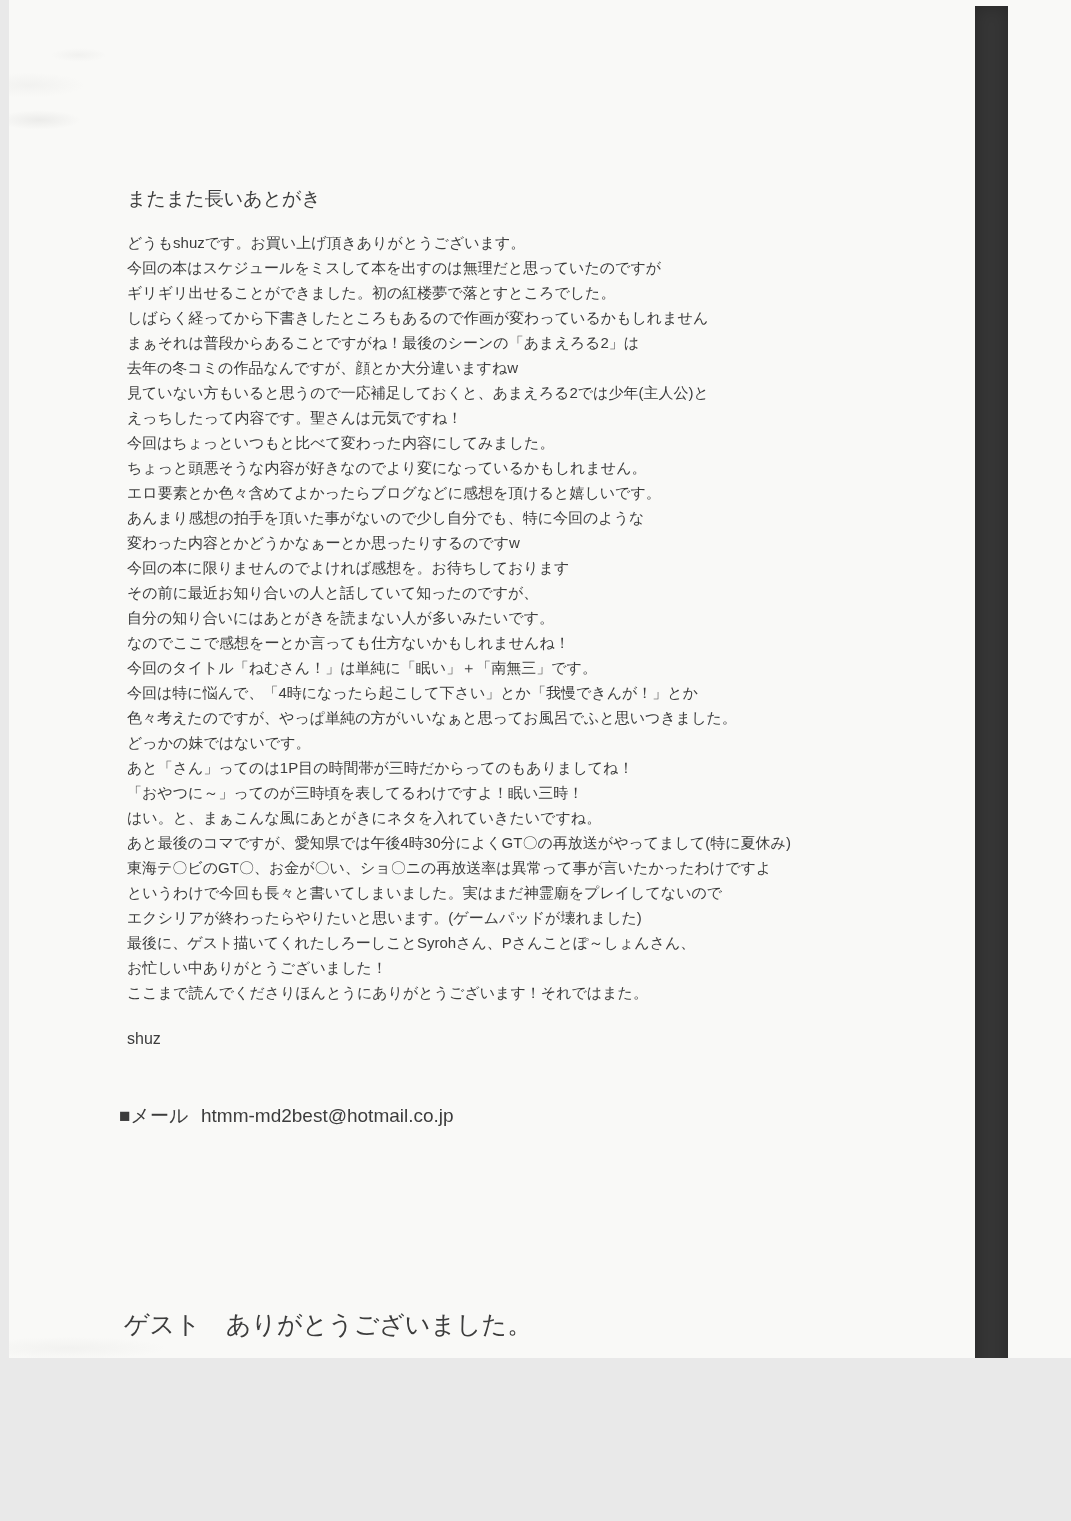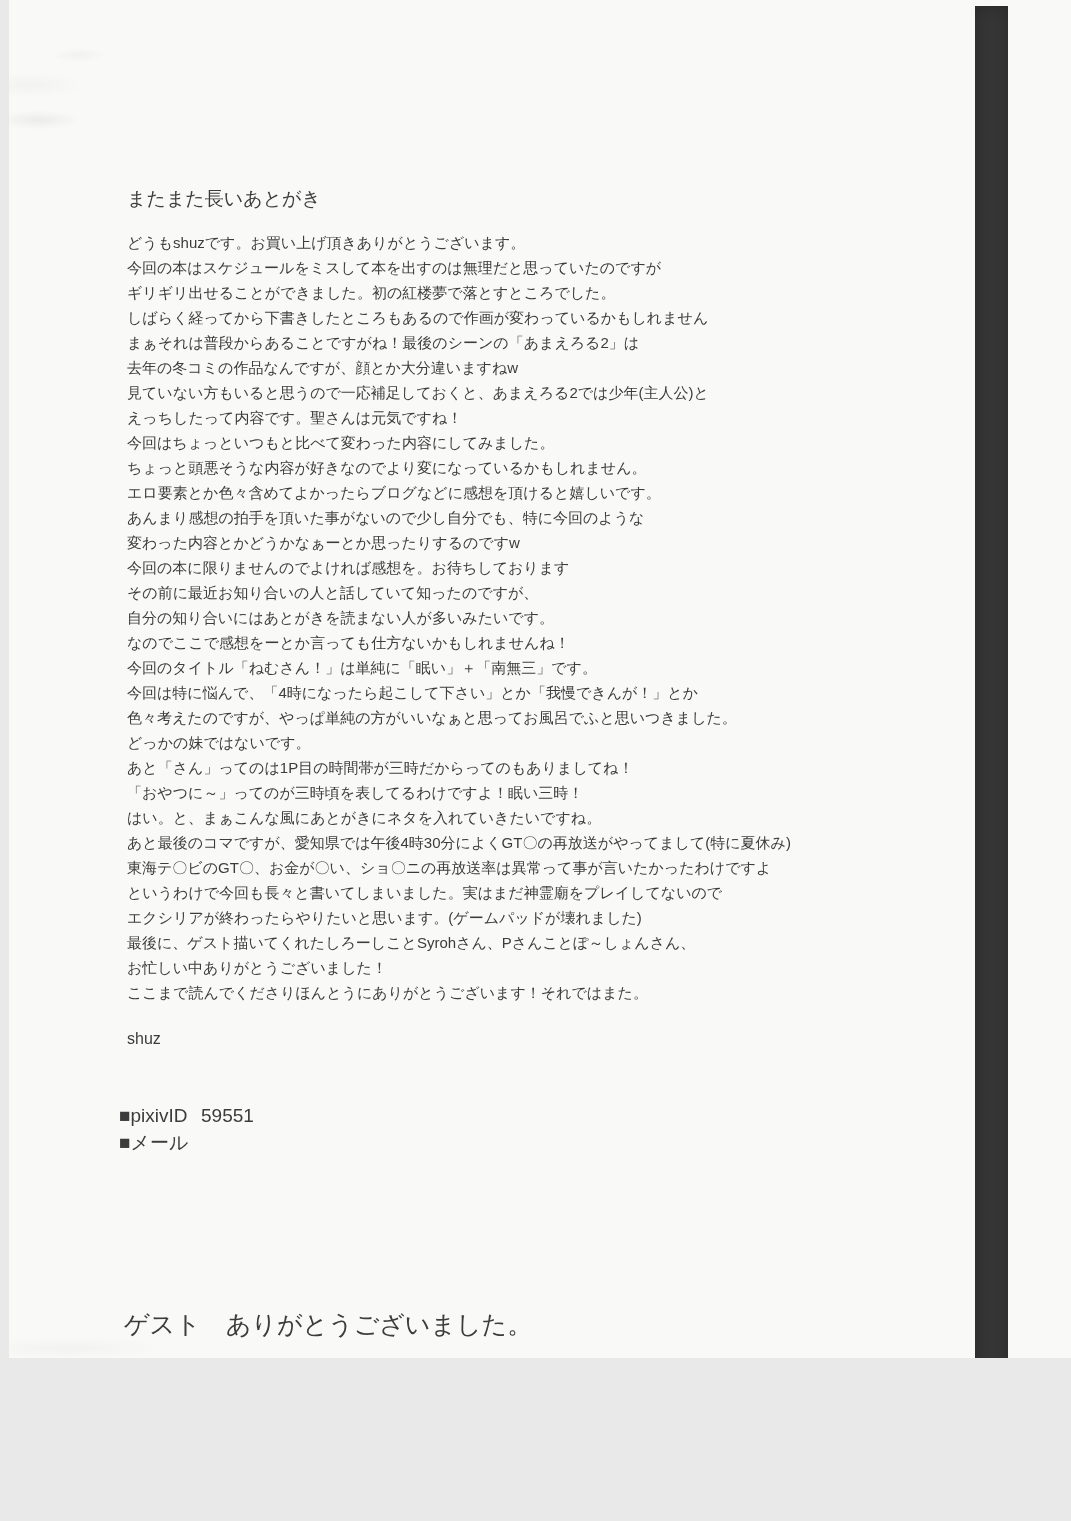--- a/index.html
+++ b/index.html
@@ -112,26 +112,23 @@
 東海テ〇ビのGT〇、お金が〇い、ショ〇ニの再放送率は異常って事が言いたかったわけですよ
 というわけで今回も長々と書いてしまいました。実はまだ神霊廟をプレイしてないので
 エクシリアが終わったらやりたいと思います。(ゲームパッドが壊れました)
 最後に、ゲスト描いてくれたしろーしことSyrohさん、Pさんことぽ～しょんさん、
 お忙しい中ありがとうございました！
 ここまで読んでくださりほんとうにありがとうございます！それではまた。</div>
 
   <div class="signature">shuz</div>
 
   <div class="contact">
-    <div class="c-row">
-      <span class="c-label">■pixivID</span>
-      <span>59551</span>
-    </div>
     <div class="c-row serif">
       <span class="c-label">■メール</span>
+      <span style="font-family:'Liberation Sans',sans-serif;">htmm-md2best@hotmail.co.jp</span>
     </div>
   </div>
 
   <div class="guest-heading">ゲスト　ありがとうございました。</div>
 
   <div class="guest-rows">
     <div class="g-row">
       <span class="g-page">23P-聖</span>
       <span class="g-name">ぽ～しょん様</span>
       <span>shuz://moudamepo11.blog75.fc2.com/</span>

